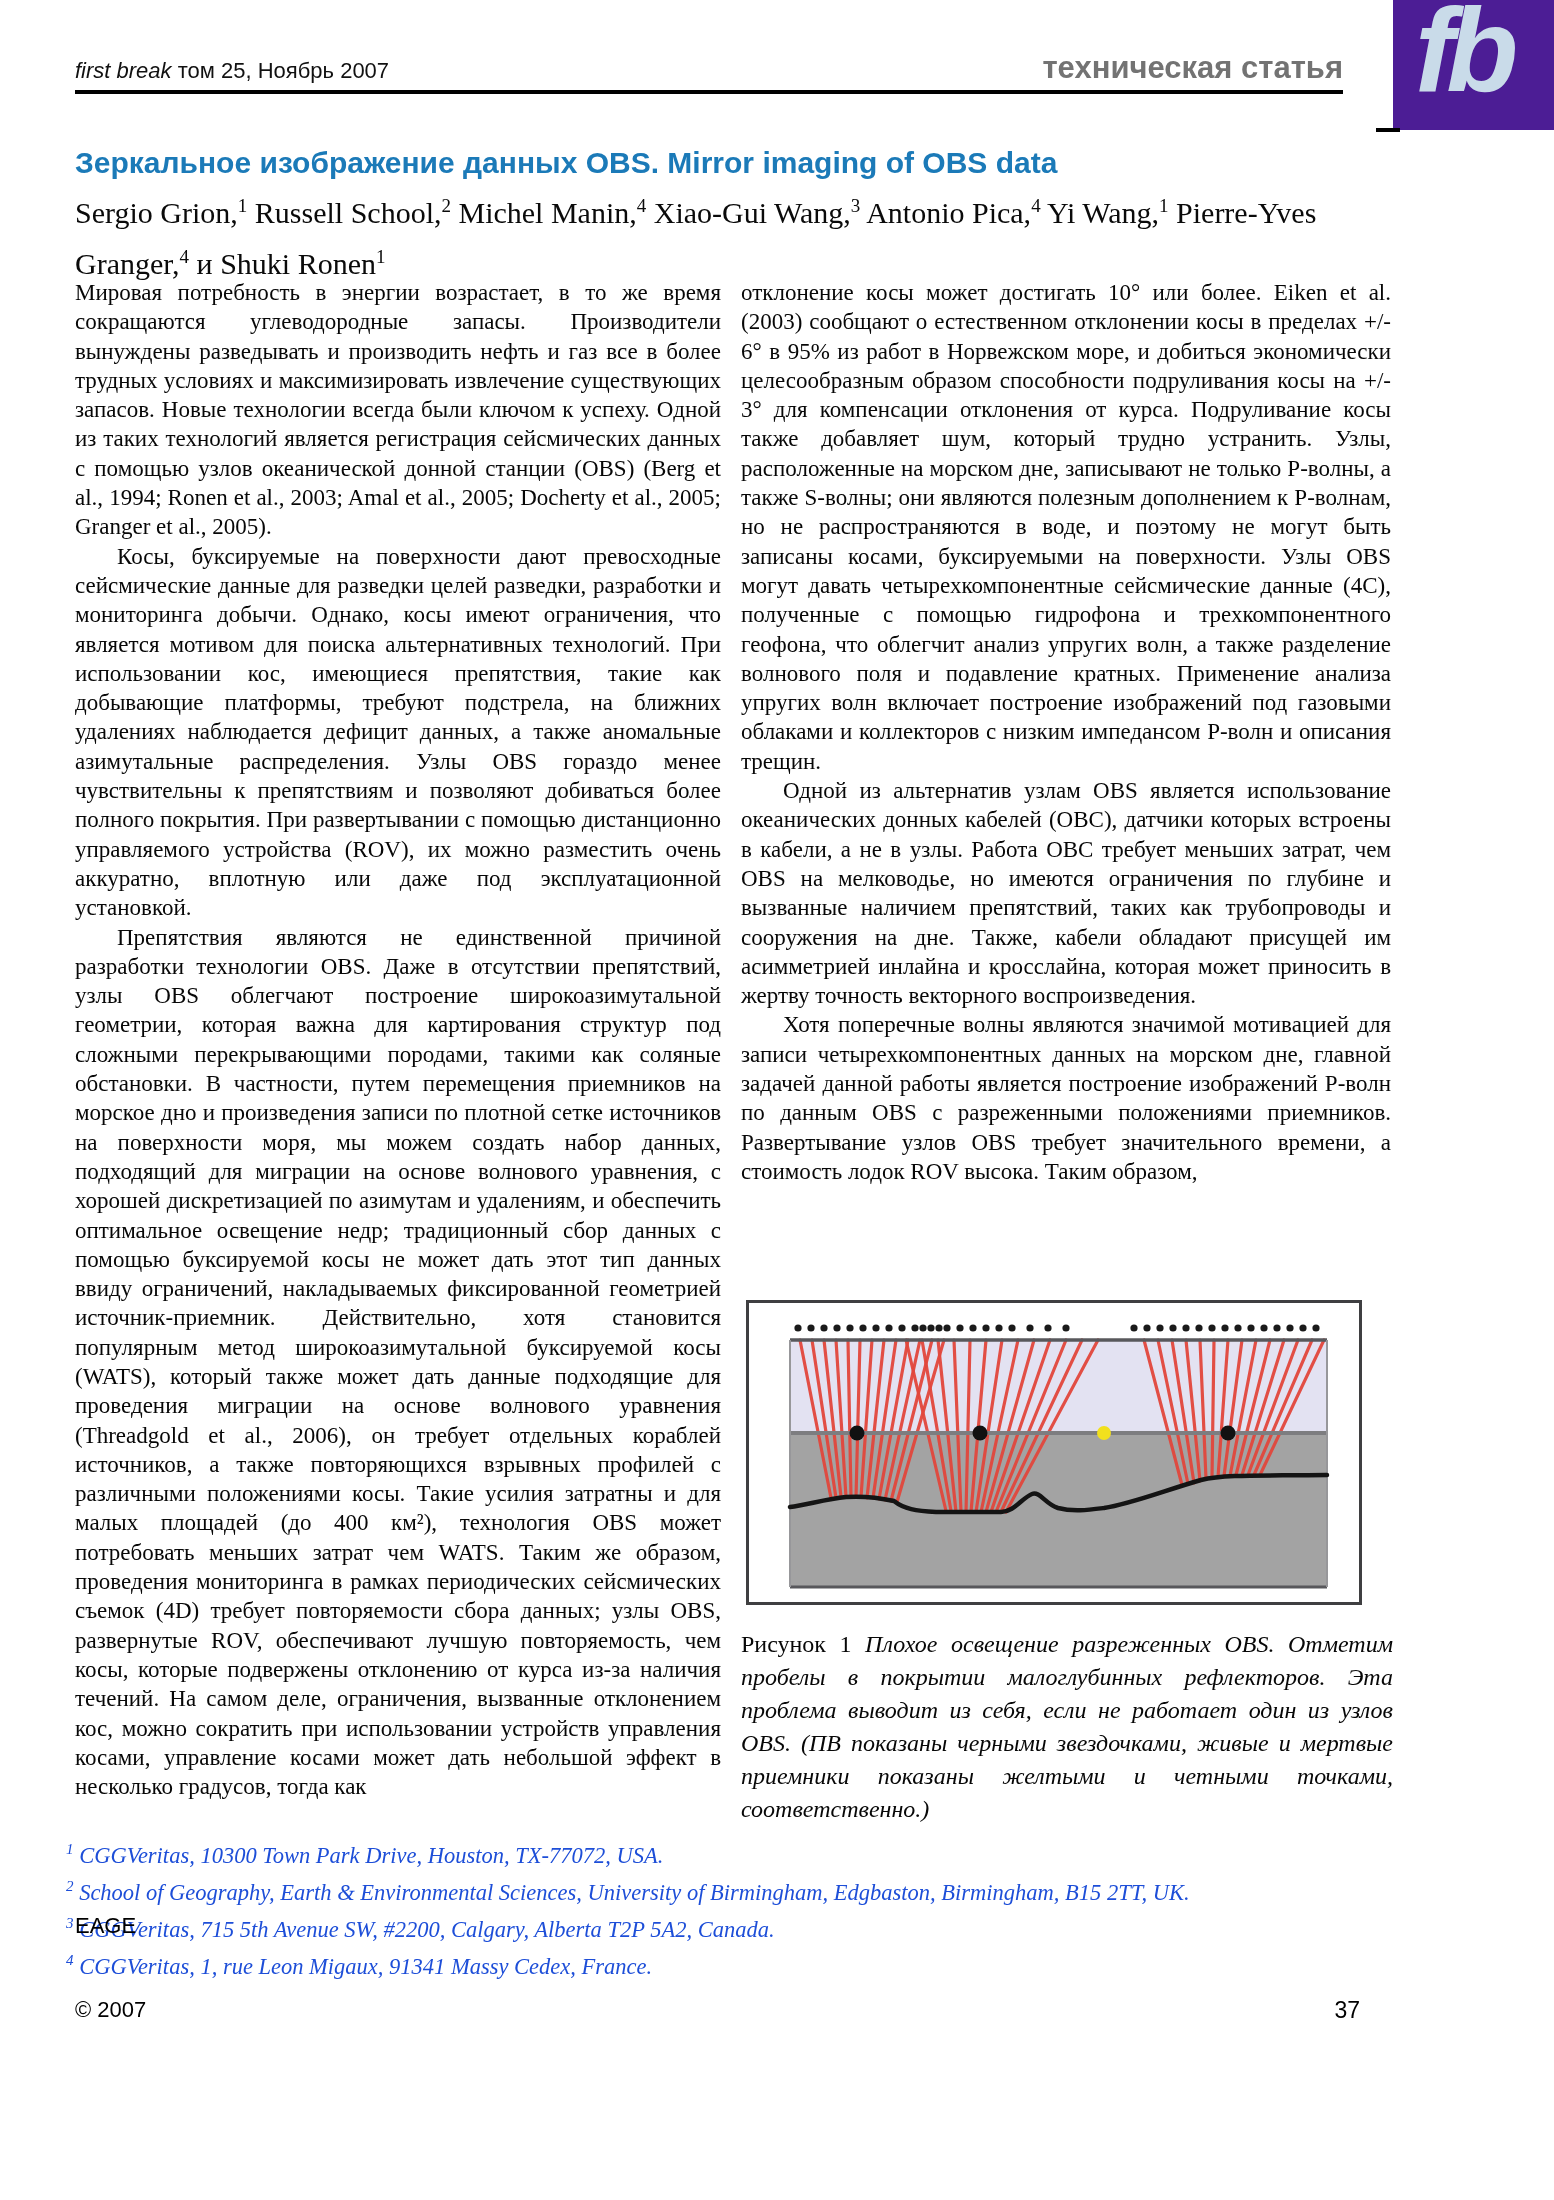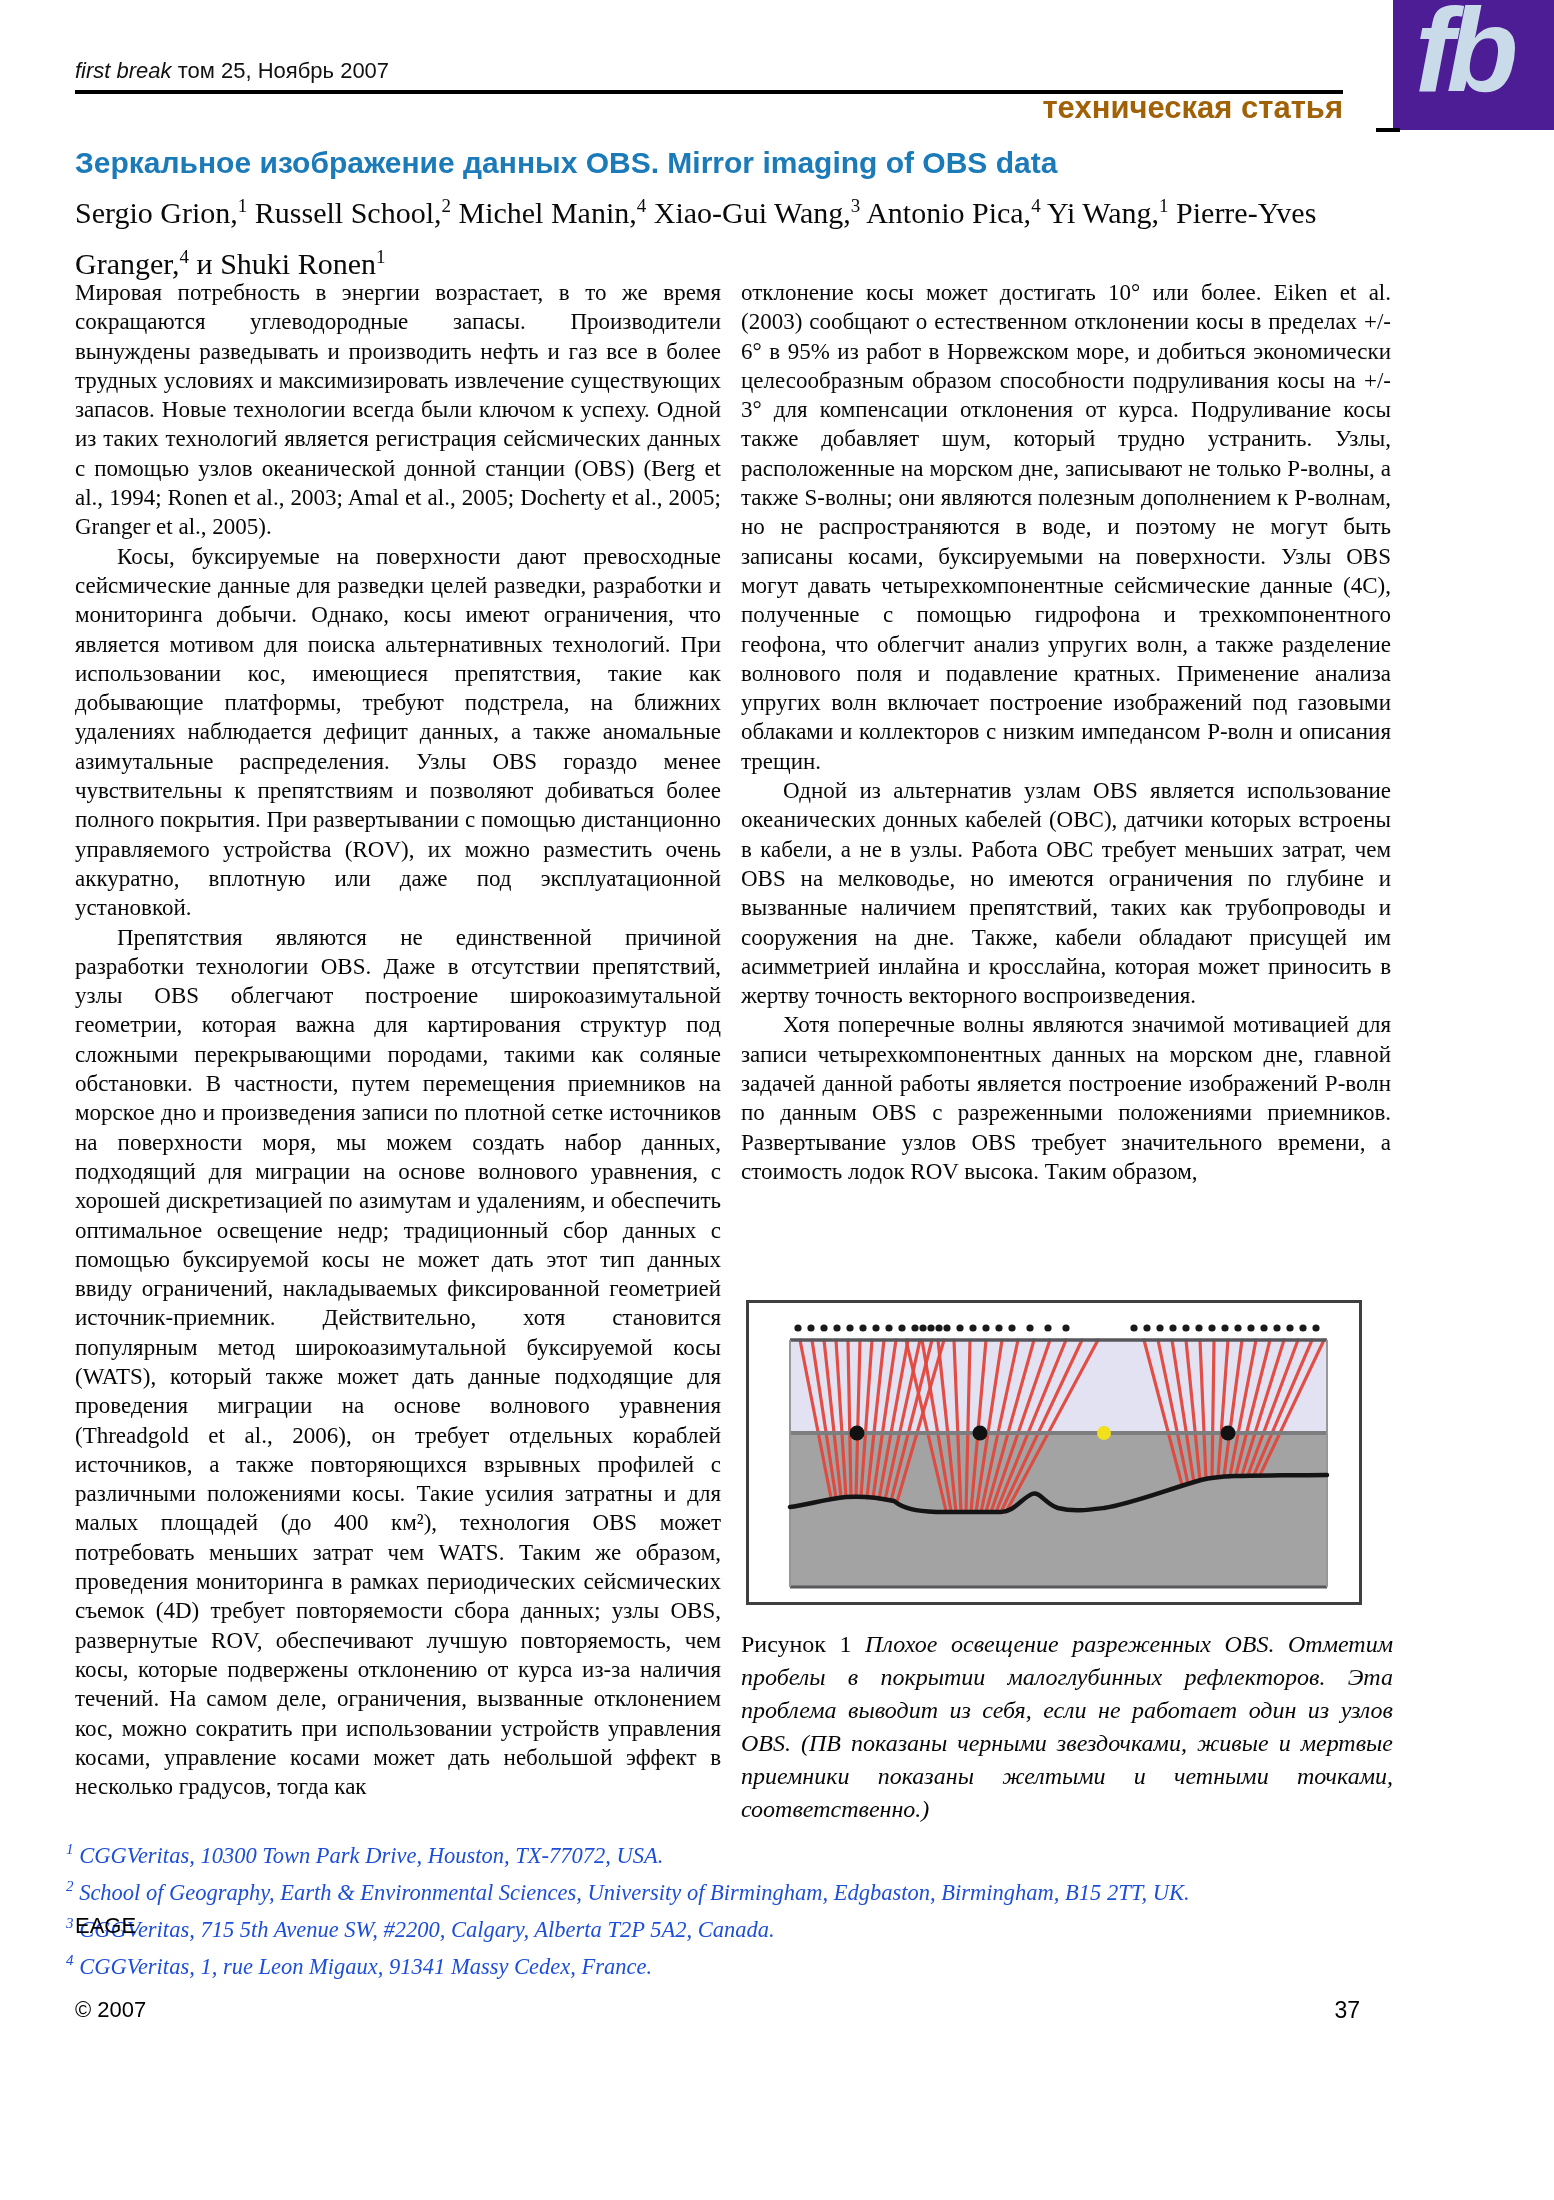--- a/index.html
+++ b/index.html
@@ -3,21 +3,21 @@
 <meta charset="utf-8">
 <style>
   html,body{margin:0;padding:0;background:#ffffff;}
   #page{position:relative;width:1554px;height:2200px;background:#ffffff;overflow:hidden;
         font-family:"Liberation Serif",serif;color:#000;}
 
   
   .hdr-left{position:absolute;left:75px;top:58px;font:22px "Liberation Sans",sans-serif;color:#111;}
   .hdr-left i{font-style:italic;}
   .hdr-right{position:absolute;left:75px;top:50px;width:1268px;text-align:right;
-             font:bold 31px "Liberation Sans",sans-serif;color:#a16207;margin-top:40px;}
+             font:bold 31px "Liberation Sans",sans-serif;color:#737373;}
   .hdr-rule{position:absolute;left:75px;top:90px;width:1268px;height:4px;background:#000;}
   .logo{position:absolute;left:1393px;top:0;width:161px;height:130px;background:#4c1d95;
         overflow:hidden;}
   .logo span{position:absolute;left:22px;top:-18px;font:bold italic 118px "Liberation Sans",sans-serif;
         color:#c9dbe9;letter-spacing:-8px;}
   .logo-tick{position:absolute;left:1376px;top:128px;width:24px;height:4px;background:#000;}
 
   
   .title{position:absolute;left:75px;top:146px;width:1250px;
          font:bold 30px "Liberation Sans",sans-serif;color:#1b7ab8;}

